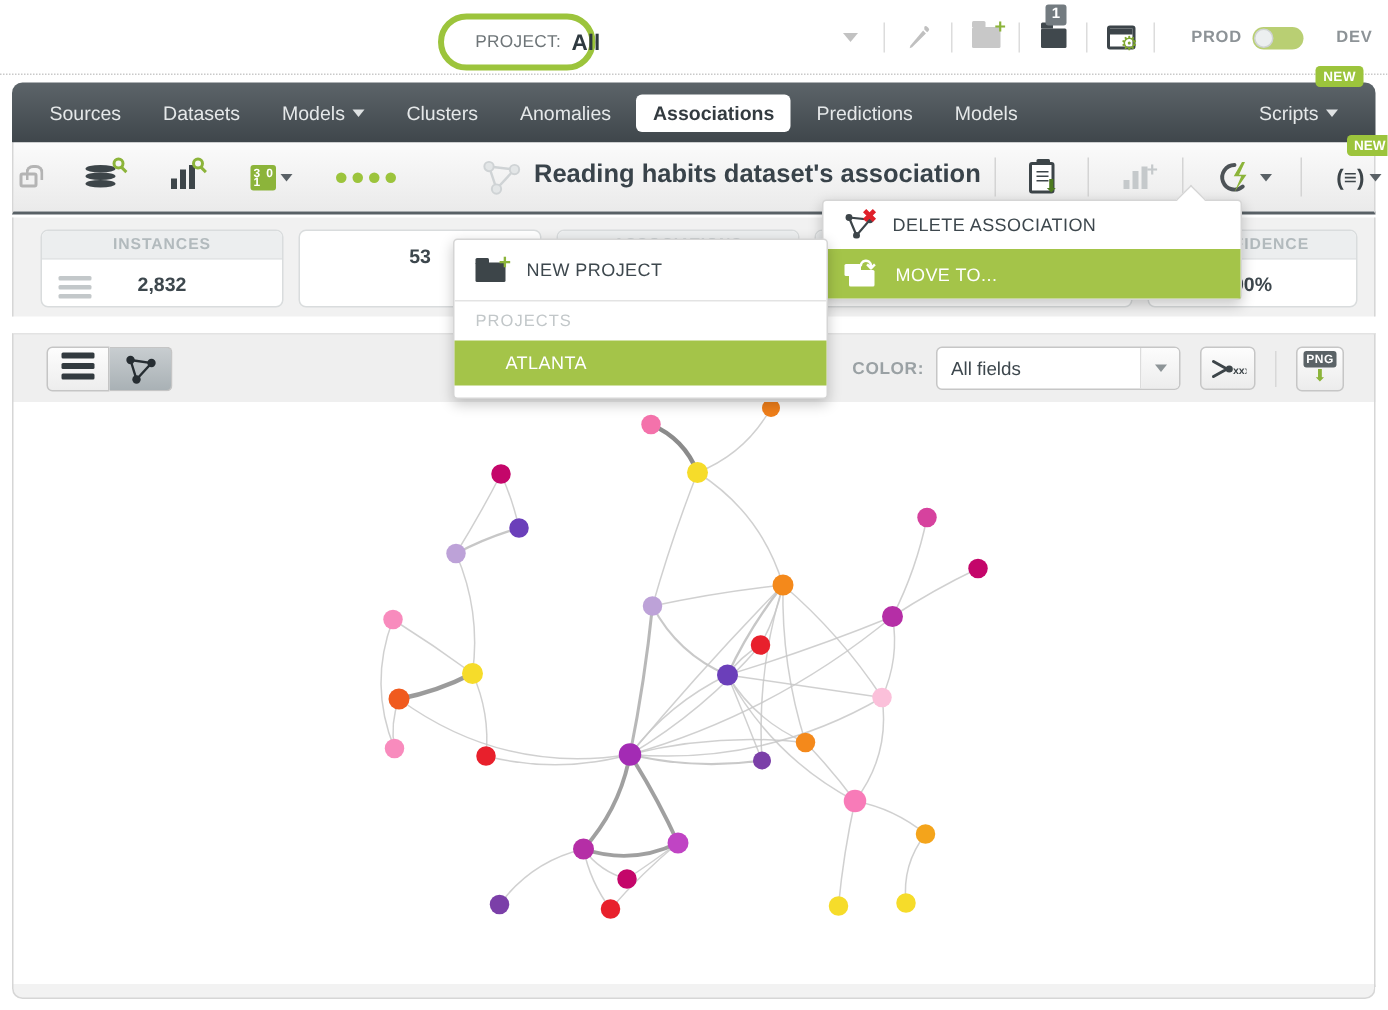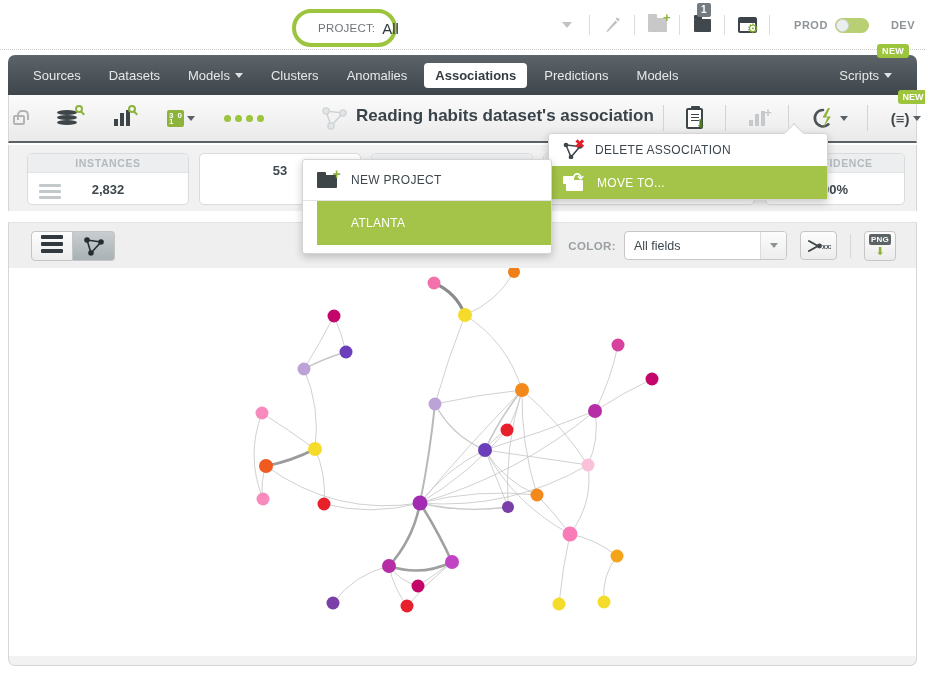--- a/index.html
+++ b/index.html
@@ -17,21 +17,21 @@
     background:#ffffff;
     border-bottom:1px dotted #c9c9c9;
   }
   .project-pill {
     position:absolute; left:292px; top:9px; height:38px; width:105px;
     border:4px solid #9cc43c; border-radius:19px;
     background:#fff; display:flex; align-items:center; justify-content:center;
     gap:7px;
   }
   .project-pill .lbl { font-size:11.5px; color:#6e7578; letter-spacing:.2px;padding-left:28px; }
-  .project-pill .val { font-size:15px; color:#2f3a40; font-weight:normal; }
+  .project-pill .val { font-size:15px; color:#2f3a40; font-weight:bold; }
 
   .hdr-icons { position:absolute; right:10px; top:8px; height:34px; display:flex; align-items:center; }
   .hdr-icons .sep { width:1px; height:20px; background:#dcdcdc; margin:0 9px; }
   .hdr-btn { display:flex; align-items:center; justify-content:center; width:26px; height:26px; position:relative; }
   .caret-sm { width:0;height:0;border-left:5px solid transparent;border-right:5px solid transparent;border-top:6px solid #c2c2c2; }
   .folder { width:19px;height:14px;background:#c8c8c8; border-radius:1px; position:relative; }
   .folder:before{content:"";position:absolute;left:0;top:-4px;width:9px;height:4px;background:#c8c8c8;border-radius:1px 1px 0 0;}
   .plusgrn { position:absolute; right:-4px; top:-7px; color:#8cb43a; font-size:13px; font-weight:bold; line-height:1;}
   .folder-dark { width:17px;height:13px;background:#40484d; border-radius:1px; position:relative; }
   .folder-dark:before{content:"";position:absolute;left:0;top:-4px;width:8px;height:4px;background:#40484d;border-radius:1px 1px 0 0;}
@@ -530,19 +530,20 @@
   <div class="menu" style="left:302px;top:159px;width:250px;">
     <div class="menu-row" style="height:40px;">
       <span class="npfolder">
         <span class="bd2"></span>
           <span class="tb2"></span>
         <span style="position:absolute;right:-2px;top:-5px;color:#8cb43a;font-size:14px;font-weight:bold;line-height:1;">+</span>
       </span>
       <span class="mlabel">NEW PROJECT</span>
     </div>
     <div class="menu-sep"></div>
-    <div class="menu-row hl" style="height:44px;padding-left:34px;margin-left:14px;">
+    <div class="menu-head">PROJECTS</div>
+    <div class="menu-row hl" style="height:30px;padding-left:34px;">
       <span class="mlabel">ATLANTA</span>
     </div>
     <div style="height:8px;"></div>
   </div>
 
 </div>
 
 </body></html>

